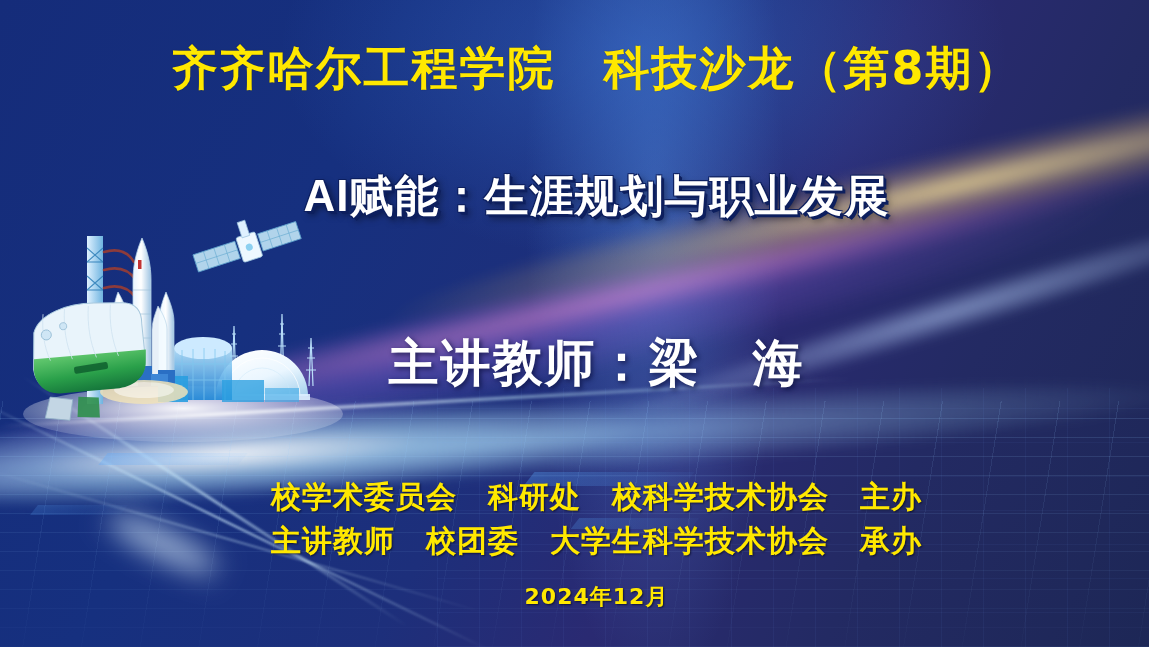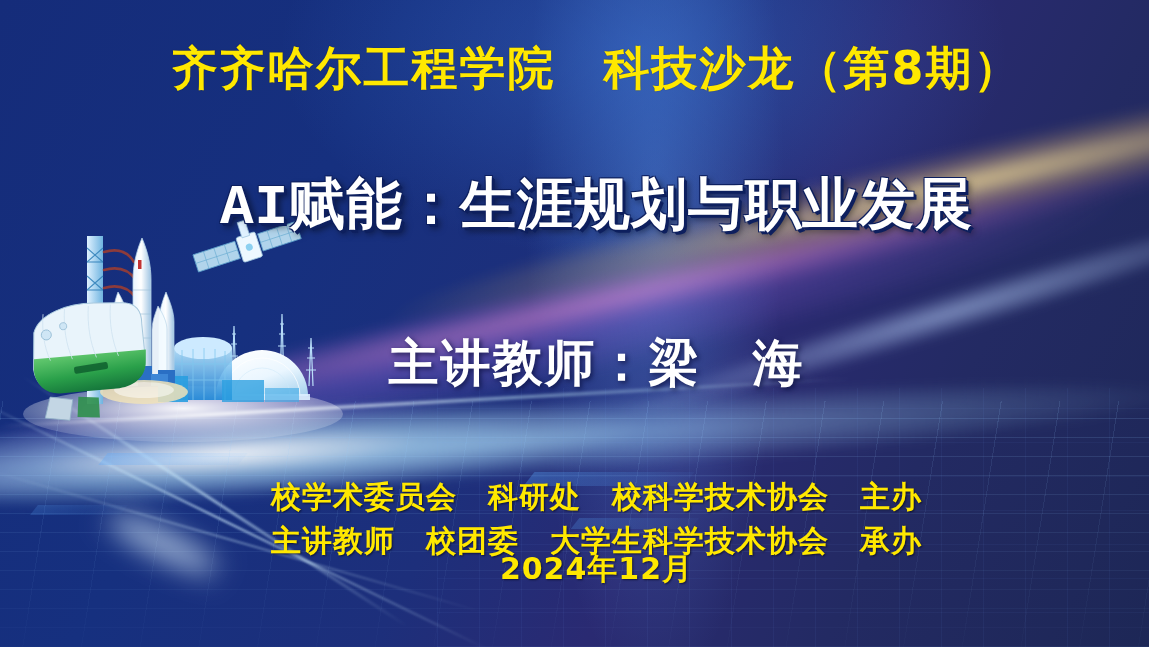--- a/index.html
+++ b/index.html
@@ -101,25 +101,25 @@
     top:38px;
     font-size:46px;
     font-weight:bold;
     color:#ffe800;
     letter-spacing:2px;
     font-family:"DejaVu Sans","Liberation Sans",sans-serif;
     text-shadow:0 0 1px rgba(0,0,0,.5);
   }
   #main-title{
     top:167px;
-    font-size:56px;
+    font-size:44px;
     font-weight:bold;
     color:#ffffff;
     letter-spacing:1px;
-    font-family:Liberation Mono, monospace;
+    font-family:Liberation Sans, sans-serif;
     text-shadow:
       3px 3px 0 #0d1f5e, 2px 2px 0 #0d1f5e,
       -1px -1px 0 #0d1f5e, 1px -1px 0 #0d1f5e, -1px 1px 0 #0d1f5e,
       4px 4px 7px rgba(0,0,0,.55);
   }
   #speaker-line{
     top:330px;
     font-size:50px;
     font-weight:bold;
     color:#ffffff;
@@ -131,22 +131,22 @@
     font-size:30px;
     font-weight:bold;
     color:#ffe800;
     letter-spacing:1px;
     font-family:"DejaVu Sans","Liberation Sans",sans-serif;
     text-shadow:1px 1px 2px rgba(0,0,20,.6);
   }
   #org-line-1{top:477px;}
   #org-line-2{top:521px;}
   #date-line{
-    top:549px;
-    font-size:30px;
+    top:582px;
+    font-size:22px;
     font-weight:bold;
     color:#ffe800;
     letter-spacing:1px;
     font-family:"DejaVu Sans","Liberation Sans",sans-serif;
     text-shadow:1px 1px 2px rgba(0,0,20,.6);
   }
 </style>
 </head>
 <body>
 

